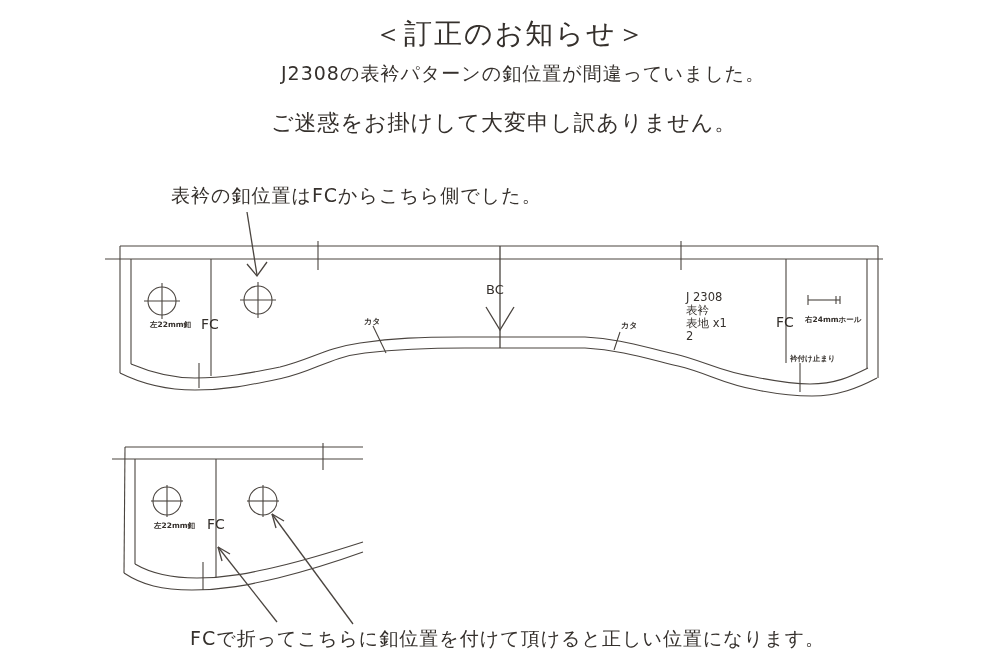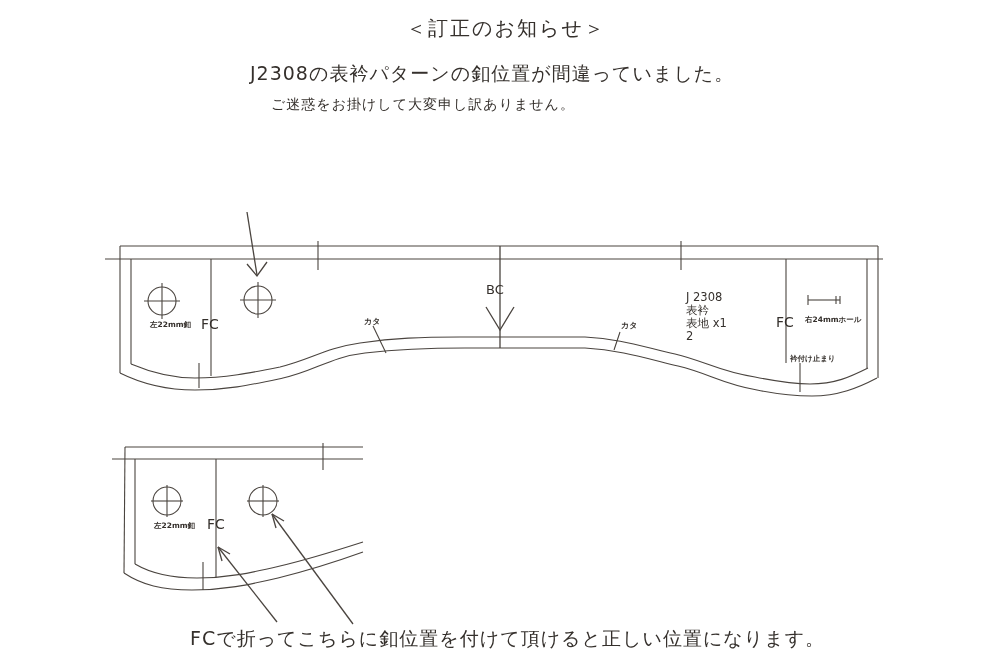--- a/index.html
+++ b/index.html
@@ -1,43 +1,44 @@
 <!DOCTYPE html>
 <html style="--ink: #35302c; --line: #4a443f; --paper: #ffffff;"><head>
 <meta charset="utf-8">
 <style>
   :root { --ink:#35302c; --line:#4a443f; --paper:#ffffff; }
   * { margin:0; padding:0; box-sizing:border-box; }
   html,body { width:1000px; height:667px; background:var(--paper); overflow:hidden; }
   body { font-family:"DejaVu Sans","Liberation Sans",sans-serif; color:var(--ink); position:relative; }
   .page { position:absolute; inset:0; width:1000px; height:667px; }
   .txt { position:absolute; white-space:nowrap; color:var(--ink); font-weight:500; }
-  .title   { left:374px; top:15px;  font-size:20px; letter-spacing:2px;margin-left:32px; }
-  .line1   { left:250px; top:61px;  font-size:19px; letter-spacing:1px; }
-  .line2   { left:271px; top:96px; font-size:14px; letter-spacing:1px; }
+  .title   { left:374px; top:15px;  font-size:28px; letter-spacing:2px; }
+  .line1   { left:281px; top:61px;  font-size:19px; letter-spacing:1px; }
+  .line2   { left:271px; top:108px; font-size:22px; letter-spacing:1px; }
   .ann-top { left:171px; top:183px; font-size:19px; letter-spacing:1px; }
   .ann-bot { left:190px; top:626px; font-size:19px; letter-spacing:1px; }
   svg.overlay { position:absolute; inset:0; color:var(--line); }
   svg .ln  { stroke:currentColor; stroke-width:1.1; fill:none; }
   svg .thick { stroke-width:1.3; }
   svg text { fill:var(--ink); font-family:"DejaVu Sans","Liberation Sans",sans-serif; }
   svg .t-tiny { font-size:7.5px; font-weight:bold; }
   svg .t-small { font-size:8px; font-weight:bold; }
   svg .t-fc   { font-size:14px; }
   svg .t-bc   { font-size:13px; }
   svg .t-info { font-size:11.5px; }
 </style>
 </head>
 <body>
 
 <div class="page">
 
   <div class="txt title">＜訂正のお知らせ＞</div>
   <div class="txt line1">J2308の表衿パターンの釦位置が間違っていました。</div>
   <div class="txt line2">ご迷惑をお掛けして大変申し訳ありません。</div>
+  <div class="txt ann-top">表衿の釦位置はFCからこちら側でした。</div>
   <div class="txt ann-bot">FCで折ってこちらに釦位置を付けて頂けると正しい位置になります。</div>
 
   <svg class="overlay" width="1000" height="667" viewBox="0 0 1000 667">
 
     <g>
 
       <line class="ln" x1="105" y1="259" x2="883" y2="259"></line>
       <line class="ln" x1="120" y1="246" x2="878" y2="246"></line>
 
       <line class="ln" x1="120" y1="246" x2="120" y2="373"></line>

